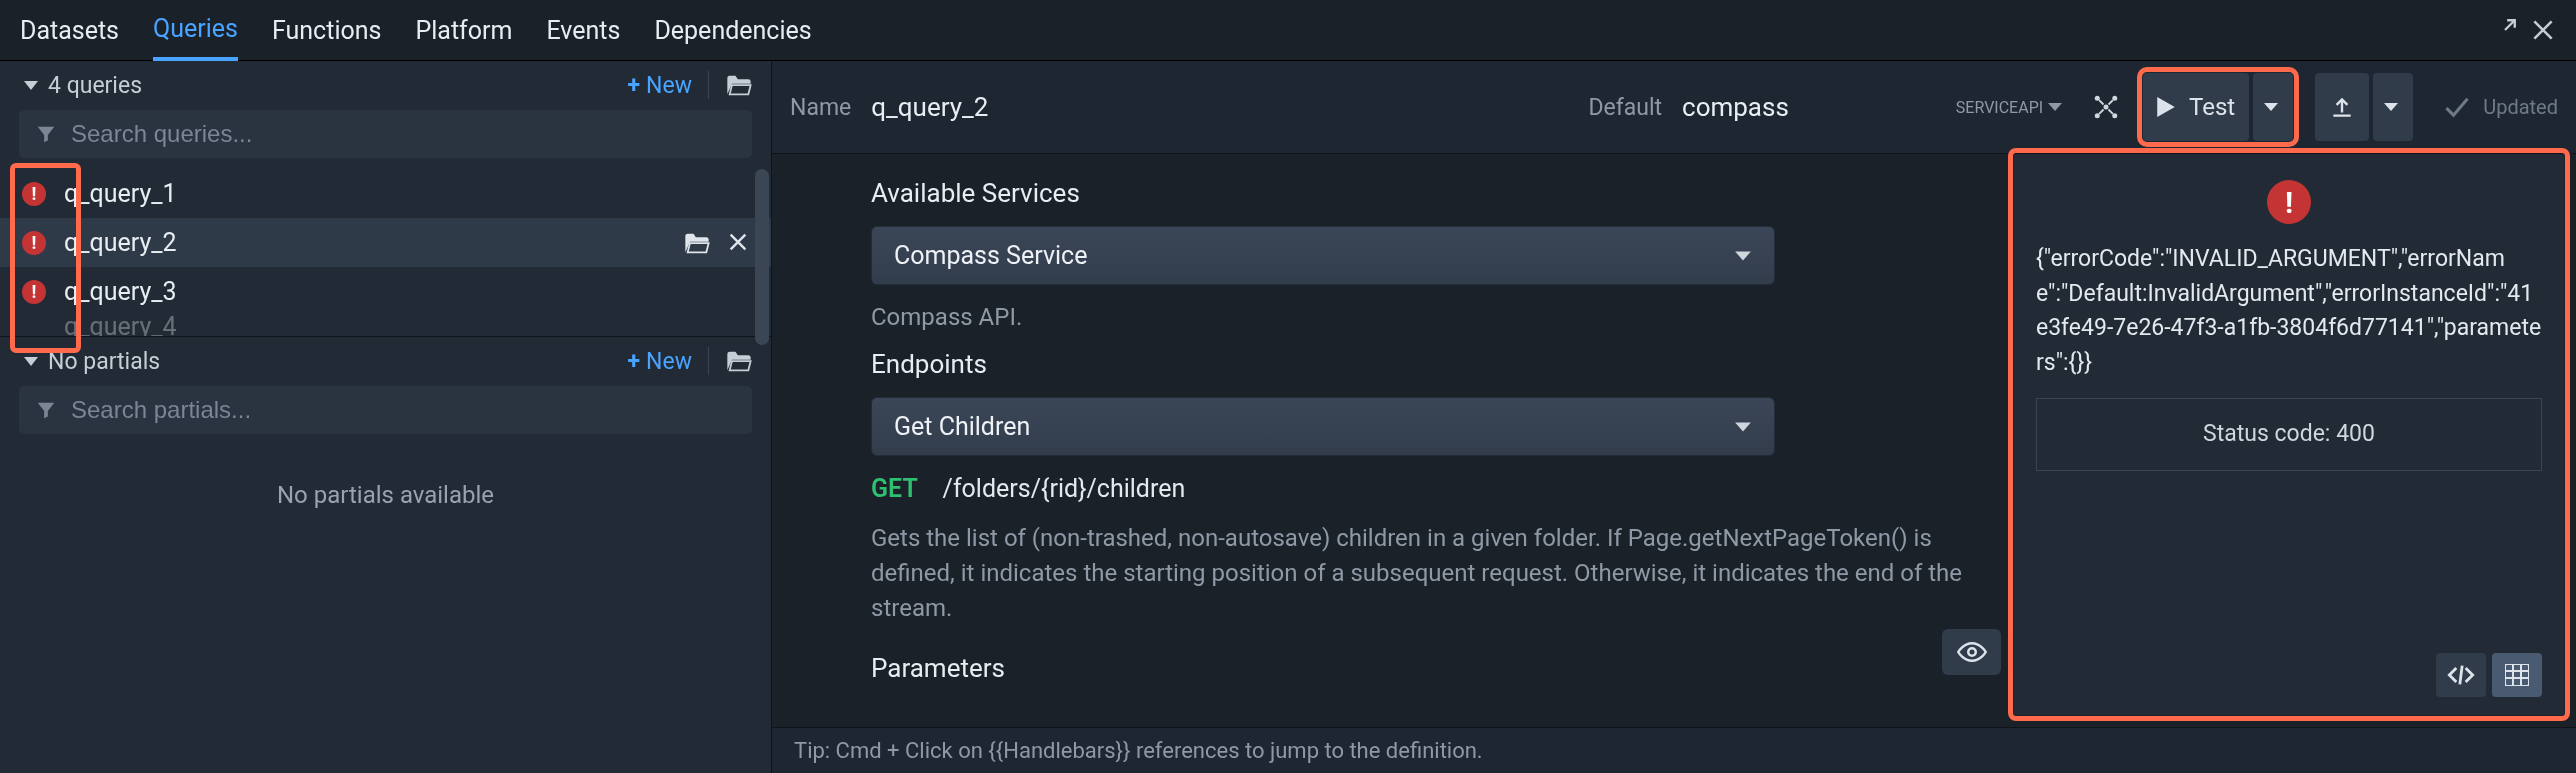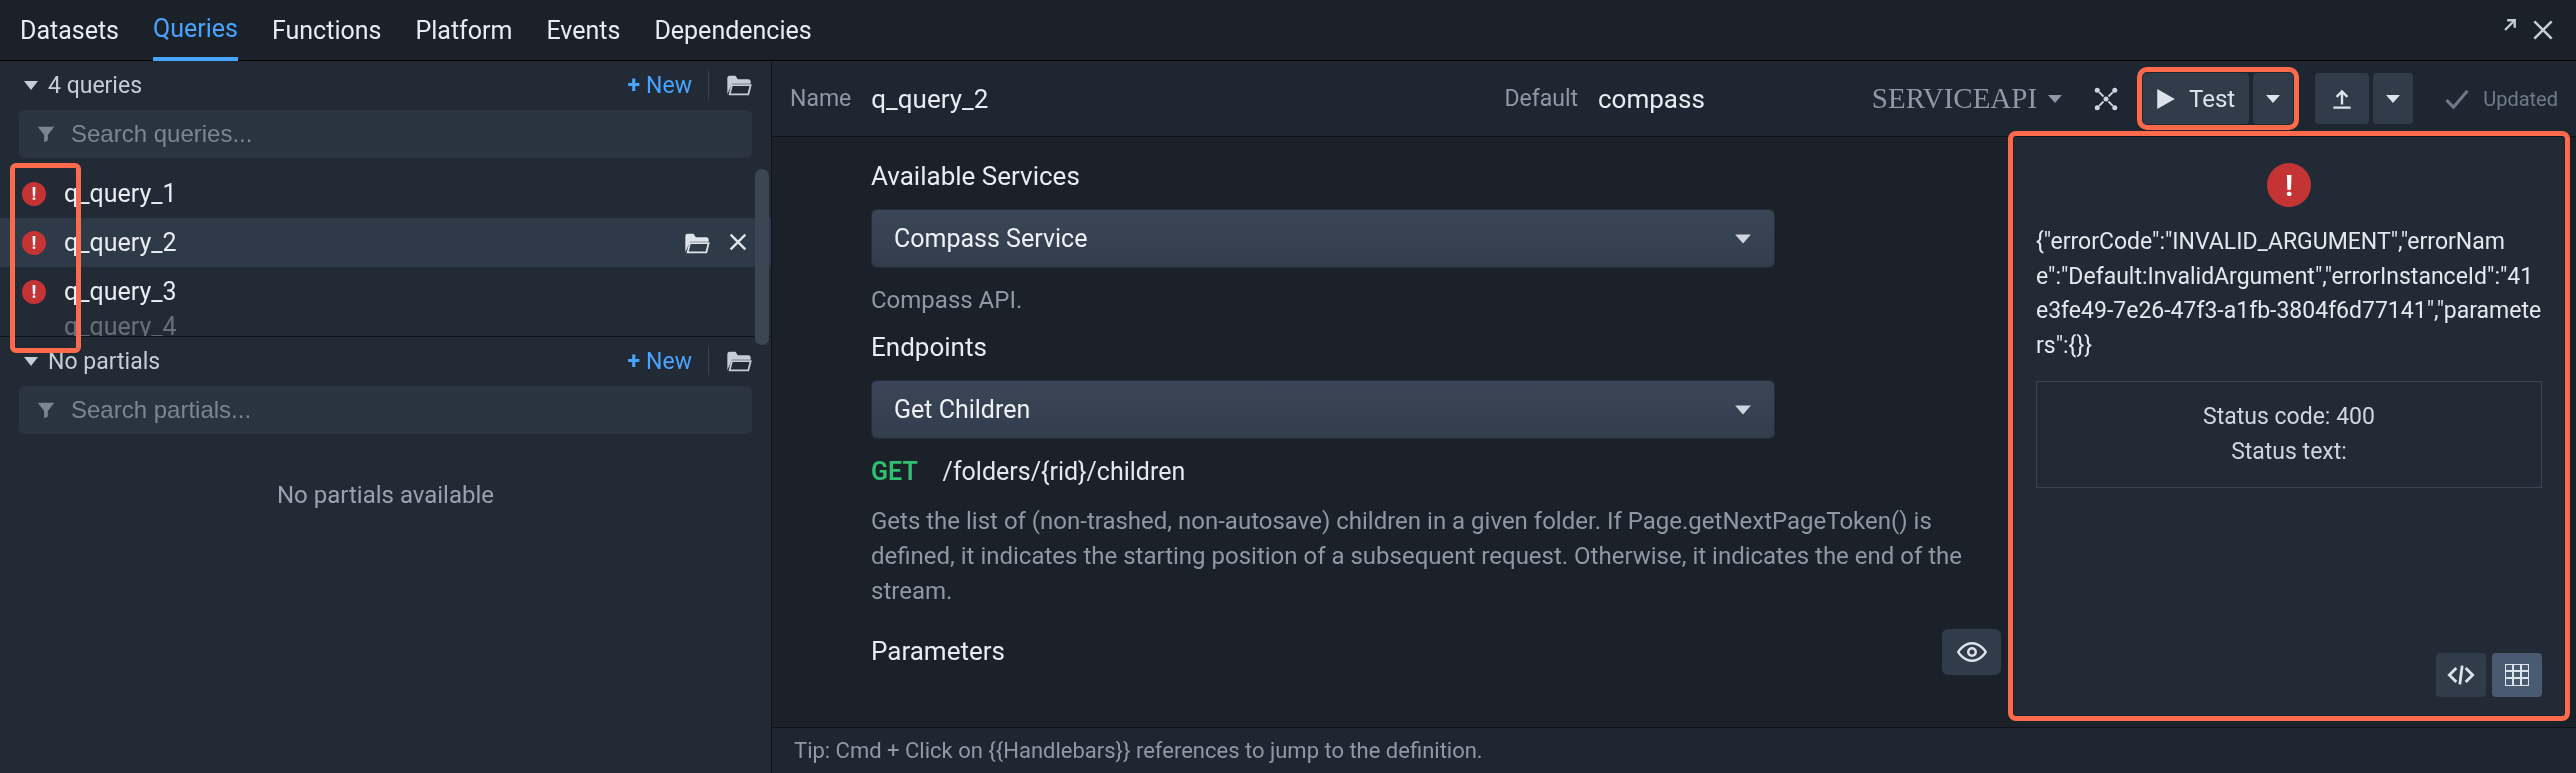--- a/index.html
+++ b/index.html
@@ -72,25 +72,25 @@
   .content { flex:1; display:flex; flex-direction:column; min-width:0; }
   .toolbar {
     display:flex; align-items:center; gap:20px; padding: 10px 18px;
     border-bottom:1px solid #10141a; background:#1e2631;
   }
   .lbl { color:#8f99a6; font-size:23px; }
   .name-val { color:#e8edf2; font-size:26px; }
   .flex-spacer { flex:1; }
   .src-val { color:#e8edf2; font-size:26px; }
   .pill {
-    display:flex; align-items:center; gap:10px; color:#8f99a6; font-size:29px; padding:4px 8px;font-family:Liberation Serif, serif;
+    display:flex; align-items:center; gap:4px; color:#8f99a6; font-size:16px; padding:4px 8px;
   }
   .tb-btn {
-    display:flex; align-items:center; justify-content:center; background:#313c4b;
-    border-radius:4px; height:51px; min-width:52px; color:#dce3ea; cursor:pointer;
+    display:flex; align-items:center; background:#313c4b;
+    border-radius:4px; height:68px; min-width:52px; color:#dce3ea; cursor:pointer;
     padding:0 14px; gap:14px; font-size:24px;
   }
   .tb-group { display:flex; gap:4px; }
   .tb-caret { min-width:40px; padding:0 10px; }
   .tb-hl { outline:5px solid #ff6a4d; outline-offset:-1px; border-radius:6px; padding:2px; display:flex; gap:4px;}
   .updated { display:flex; align-items:center; gap:12px; color:#6e7a88; font-size:20px; padding-left:10px;}
   .check { color:#6e7a88; }
   
   .body-row { display:flex; flex:1; min-height:0; position:relative; }
   .form-area {
@@ -363,21 +363,20 @@
           </div>
         </div>
 
         <div class="result-panel">
           <div class="result-hl"></div>
           <div class="result-inner">
             <div class="big-err">!</div>
             <div class="err-json">{"errorCode":"INVALID_ARGUMENT","errorName":"Default:InvalidArgument","errorInstanceId":"41e3fe49-7e26-47f3-a1fb-3804f6d77141","parameters":{}}</div>
             <div class="status-box">
               <div>Status code: 400</div>
-              <div>Status text:</div>
             </div>
             <div class="result-footer">
               <div class="mini-btn">
                 <svg width="28" height="20" viewBox="0 0 24 16" fill="none" stroke="currentColor" stroke-width="2.4">
                     <path d="M8 2L2 8l6 6M16 2l6 6-6 6M13 0l-2 16"></path>
                   </svg>
               </div>
               <div class="mini-btn active">
                 <svg width="24" height="22" viewBox="0 0 24 22" fill="currentColor">
                     <rect x="0" y="0" width="24" height="22" rx="2" fill="none" stroke="currentColor" stroke-width="2"></rect>

